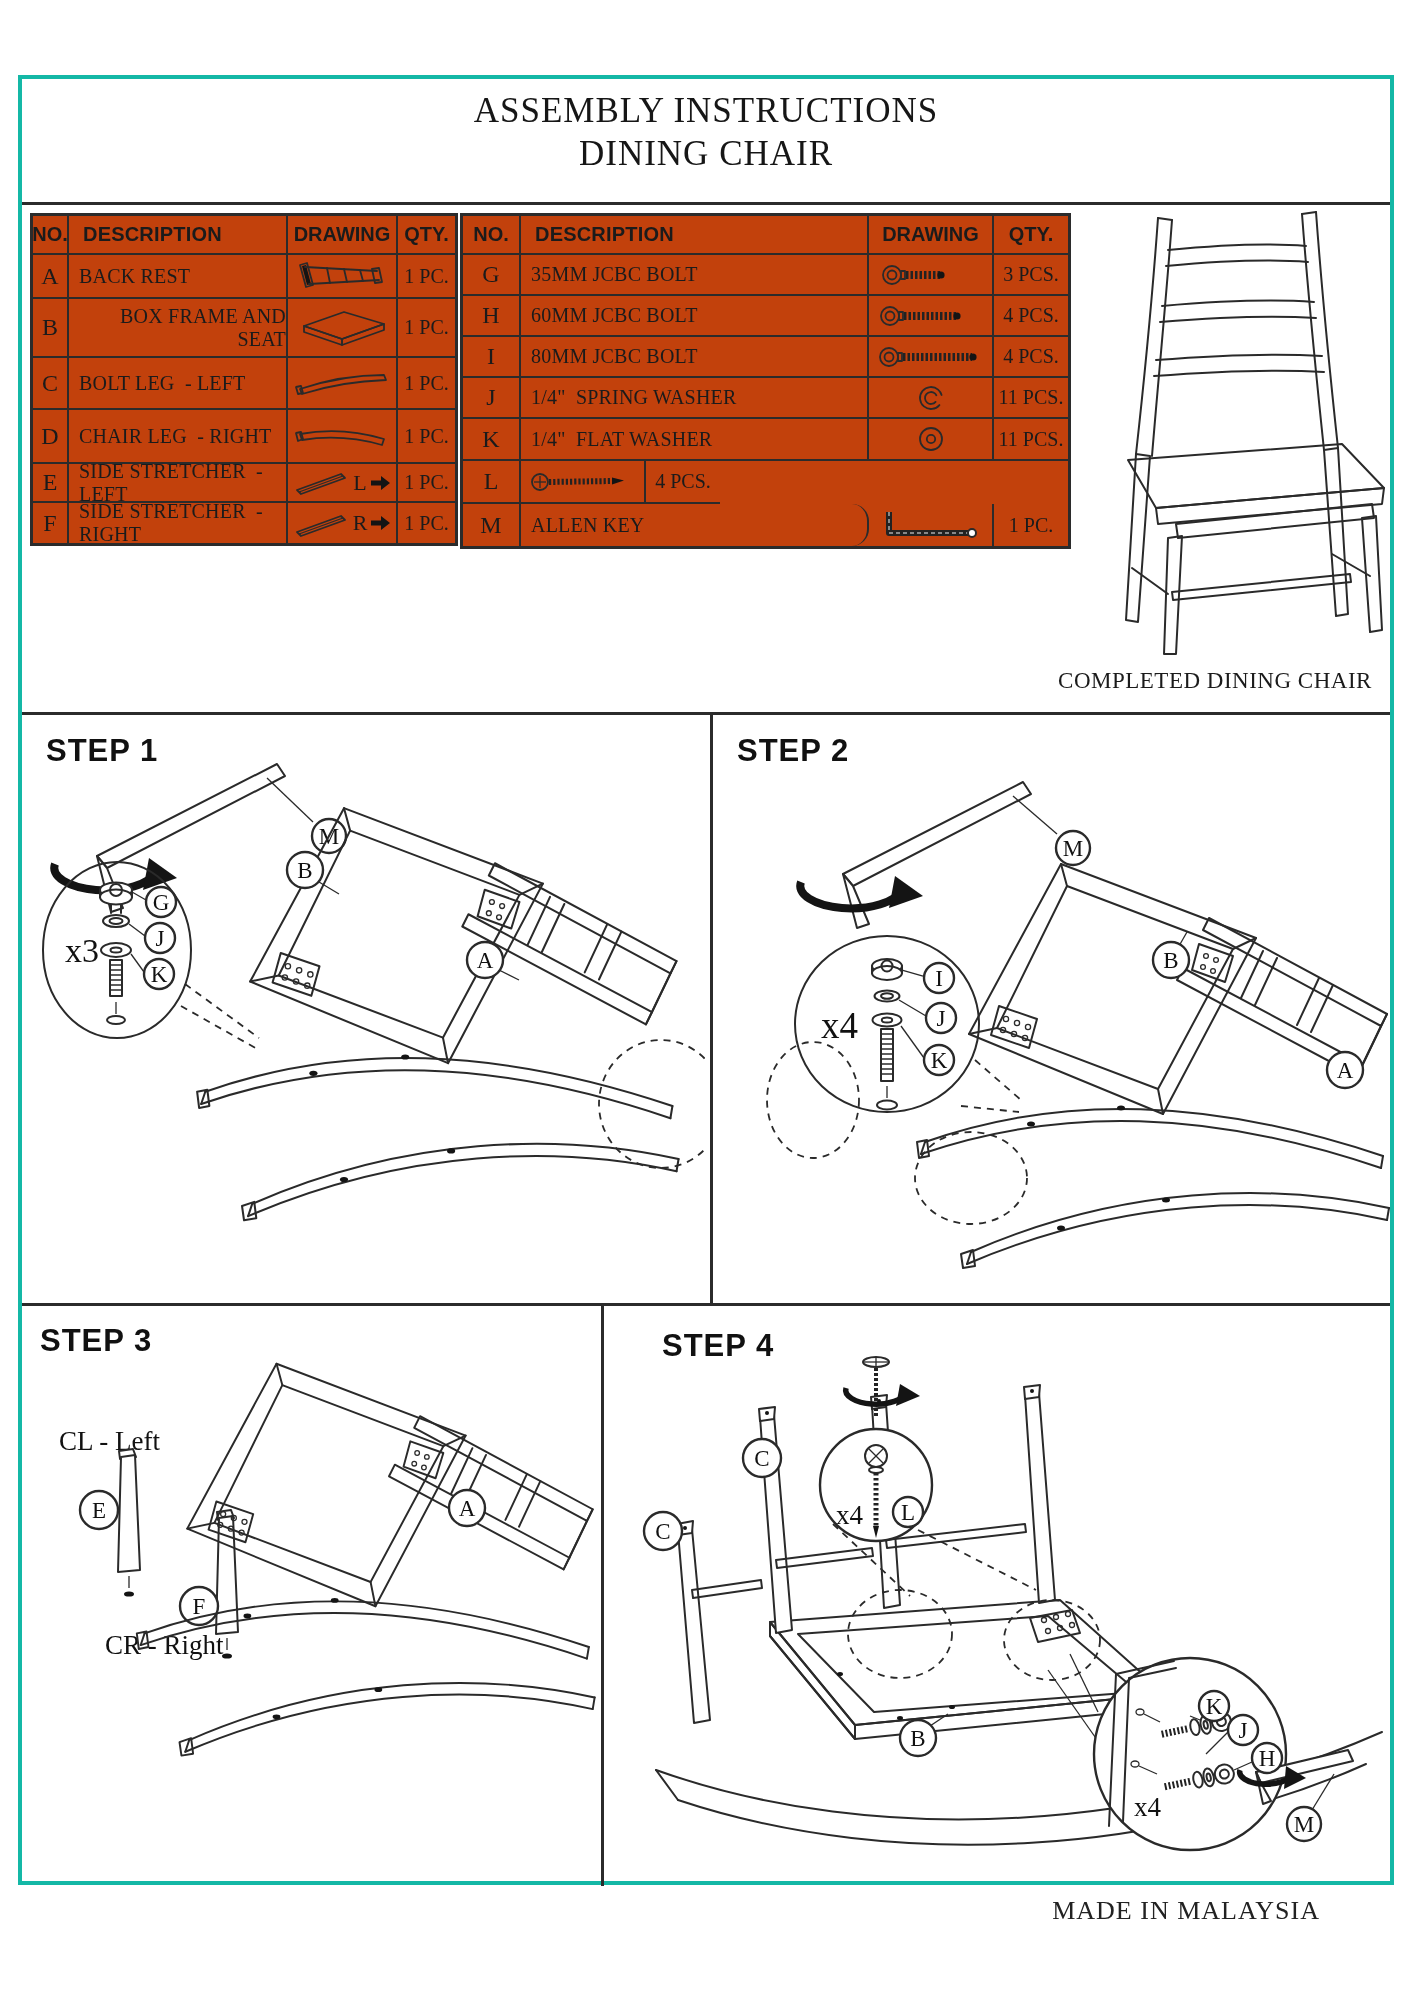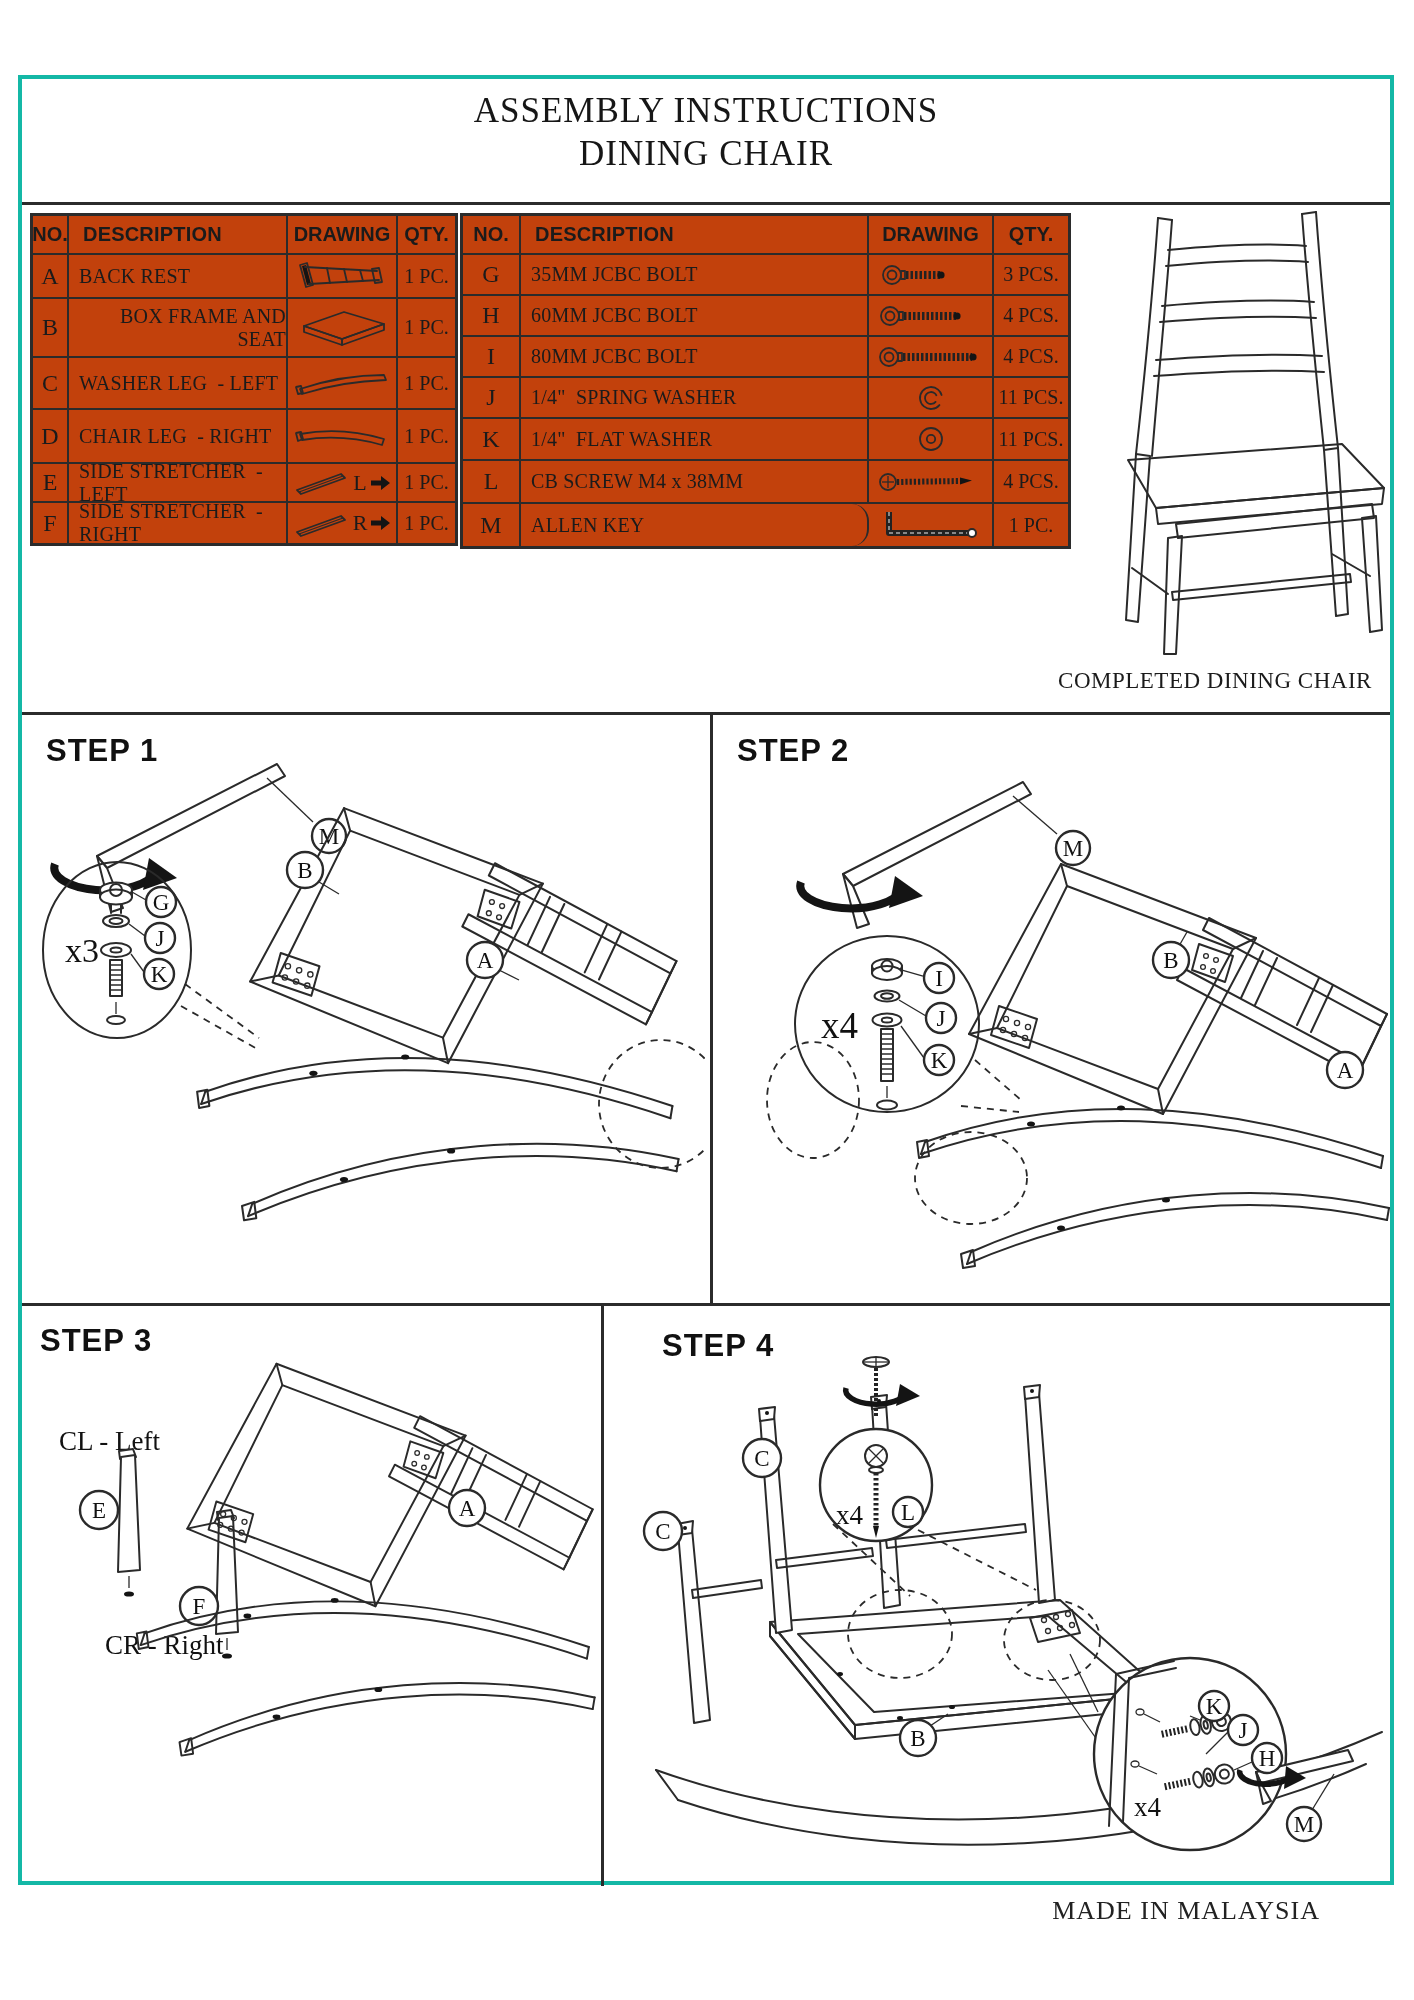--- a/index.html
+++ b/index.html
@@ -134,21 +134,21 @@
         <svg class="icon" width="100" height="44" viewBox="0 0 100 44">
           <polygon class="ln" points="12,20 52,6 92,18 50,33"></polygon>
           <polygon class="ln" points="12,20 12,26 50,39 50,33"></polygon>
           <polygon class="ln" points="92,18 92,24 50,39 50,33"></polygon>
         </svg>
       </div>
       <div class="pc qty last" style="width:57px;height:59px;">1 PC.</div>
     </div>
     <div class="prow">
       <div class="pc no" style="width:36px;height:52px;">C</div>
-      <div class="pc desc" style="width:219px;height:52px;">WASHER LEG  - LEFT</div>
+      <div class="pc desc" style="width:219px;height:52px;">BOLT LEG  - LEFT</div>
       <div class="pc draw" style="width:110px;height:52px;">
         <svg class="icon" width="100" height="36" viewBox="0 0 100 36">
           <path class="ln" d="M8,24 C32,16 62,10 92,10 L94,15 C62,16 32,22 10,29 Z"></path>
           <polygon class="ln" points="4,22 9,21 11,28 6,29"></polygon>
         </svg>
       </div>
       <div class="pc qty last" style="width:57px;height:52px;">1 PC.</div>
     </div>
     <div class="prow">
       <div class="pc no" style="width:36px;height:54px;">D</div>
@@ -259,21 +259,20 @@
       <div class="pc draw" style="width:125px;height:42px;">
         <svg class="icon" width="36" height="32" viewBox="0 0 36 32">
           <circle class="ln" cx="18" cy="16" r="11"></circle>
             <circle class="ln" cx="18" cy="16" r="4.2"></circle>
         </svg>
       </div>
       <div class="pc qty last" style="width:74px;height:42px;">11 PCS.</div>
     </div>
     <div class="prow">
       <div class="pc no" style="width:58px;height:43px;">L</div>
-      <div class="pc desc" style="width:348px;height:43px;">CB SCREW M4 x 38MM</div>
       <div class="pc draw" style="width:125px;height:43px;">
         <svg class="icon" width="110" height="30" viewBox="0 0 110 30">
           <circle class="ln" cx="12" cy="15" r="8"></circle>
           <line class="thin" x1="12" y1="9" x2="12" y2="21"></line>
             <line class="thin" x1="6" y1="15" x2="18" y2="15"></line>
           <line x1="21" y1="15" x2="84" y2="14" stroke="#222" stroke-width="6" stroke-dasharray="2.2,2"></line>
           <polygon class="blk" points="84,10.5 96,13.5 84,17.5"></polygon>
         </svg>
       </div>
       <div class="pc qty last" style="width:74px;height:43px;">4 PCS.</div>

